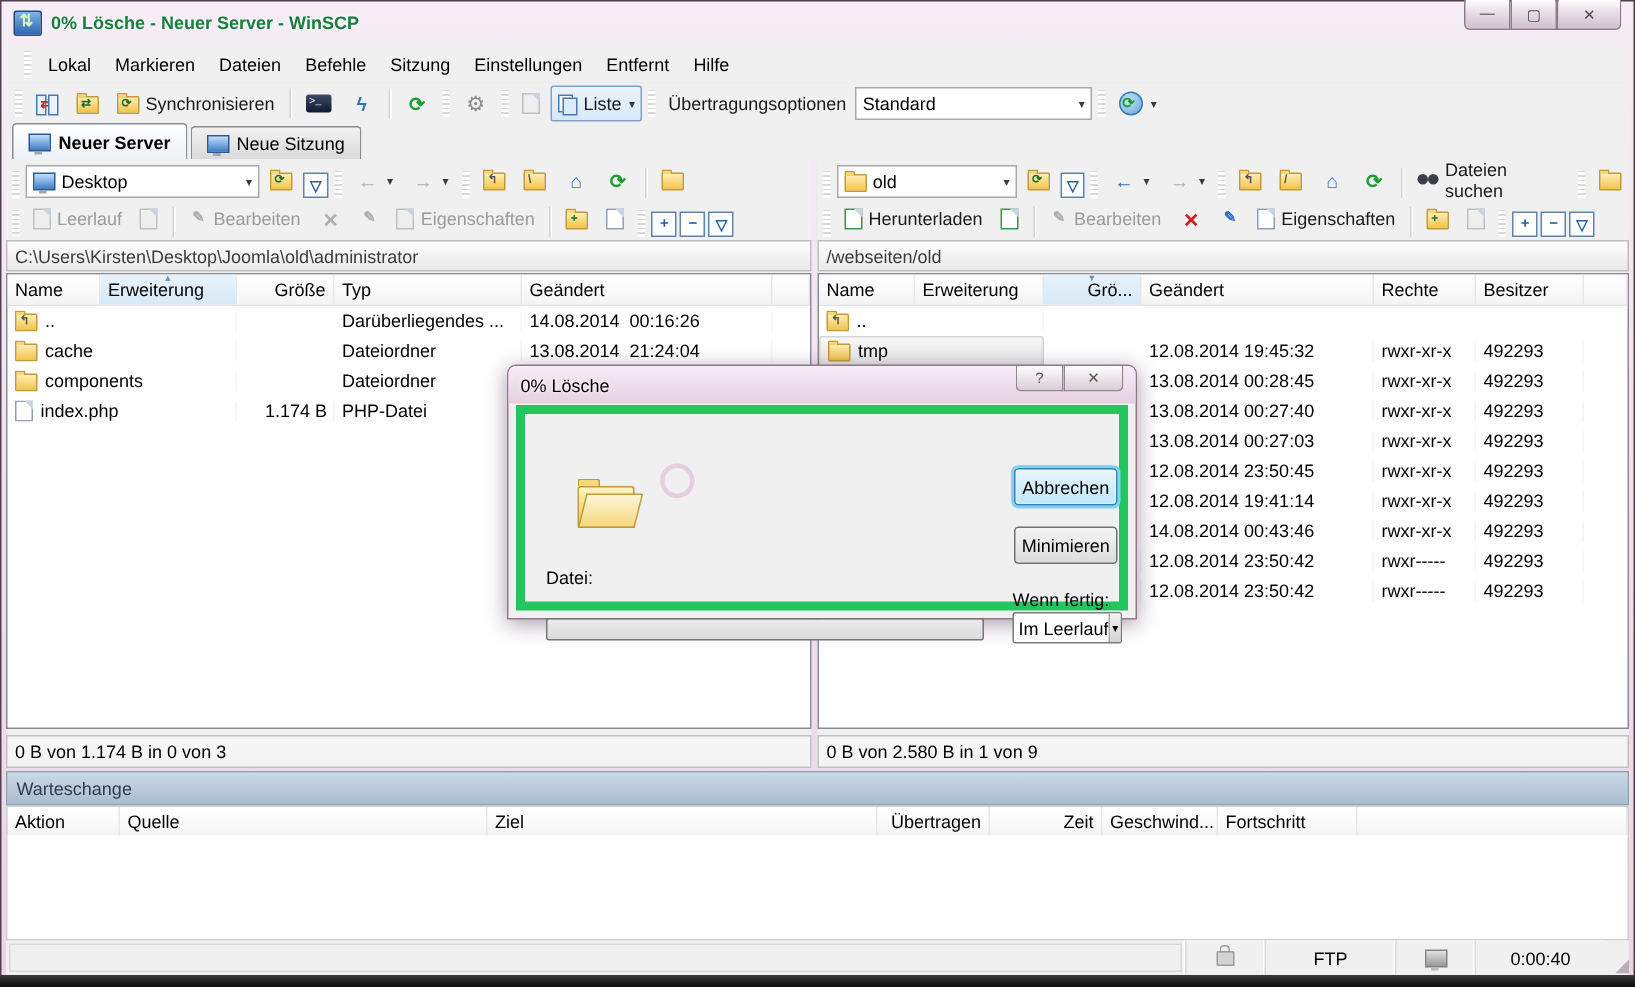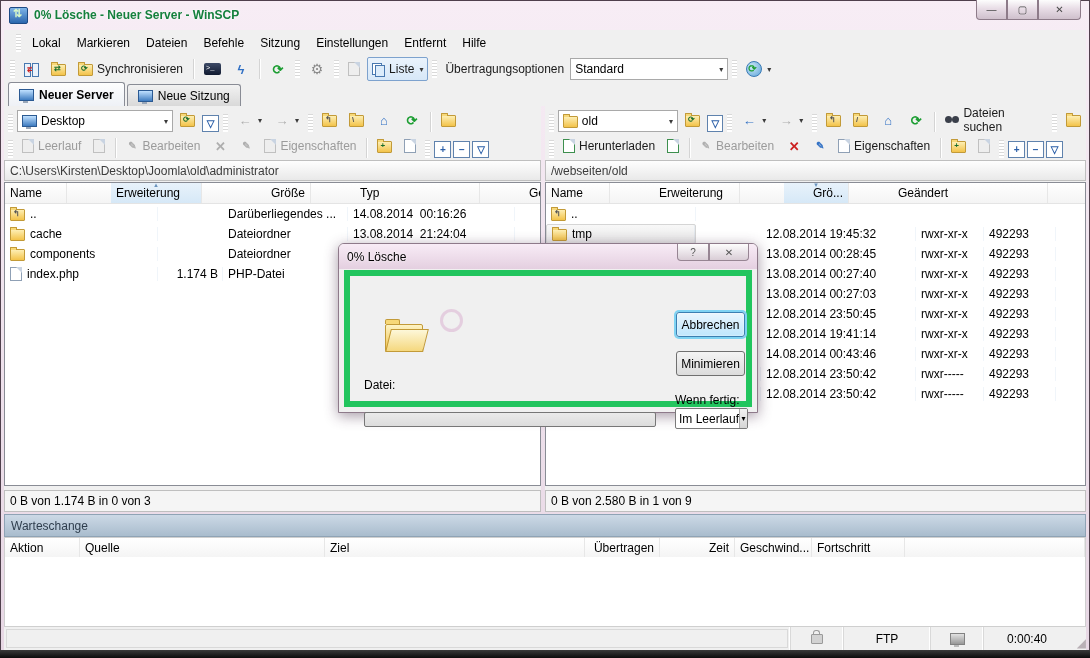--- a/index.html
+++ b/index.html
@@ -82,21 +82,21 @@
   
   .panel{position:absolute;top:106px;height:406px;background:#f0f0f0;display:flex;flex-direction:column;}
   .panel.left{left:4px;width:537px;}
   .panel.right{left:545px;width:541px;}
   .ptool{height:26px;display:flex;align-items:flex-end;gap:2px;padding-left:2px;}
   .combo{height:20px;background:#fff;border:1px solid #a9a9a9;display:flex;align-items:center;gap:4px;padding:0 4px;}
   .combo .cval{flex:1;white-space:nowrap;overflow:hidden;}
   .pathbar{height:19px;margin:2px 0 1px 0;border:1px solid #bfbfbf;background:linear-gradient(#fefefe,#e9e9e9);
            display:flex;align-items:center;padding-left:5px;color:#3c3c3c;white-space:nowrap;overflow:hidden;}
   .flist{flex:1;background:#fff;border:1px solid #898c95;display:flex;flex-direction:column;overflow:hidden;}
-  .fhead{display:grid;height:20px;border-bottom:1px solid #e4e4e4;background:linear-gradient(#ffffff,#f4f4f4);gap:44px;}
+  .fhead{display:grid;height:20px;border-bottom:1px solid #e4e4e4;background:linear-gradient(#ffffff,#f4f4f4);}
   .panel.left .fhead{grid-template-columns:62px 91px 65px 125px 167px 1fr;}
   .panel.right .fhead{grid-template-columns:64px 86px 65px 155px 68px 72px 1fr;}
   .hcell{display:flex;align-items:center;padding:0 5px;border-right:1px solid #e7e7e7;position:relative;white-space:nowrap;overflow:hidden;}
   .hcell.sorted{background:linear-gradient(#e8f2fb,#d6e8f7);}
   .hcell.r{justify-content:flex-end;}
   .caret{position:absolute;top:-2px;left:50%;transform:translateX(-50%);font-size:7px;color:#6a93bd;}
   .fbody{flex:1;position:relative;}
   .frow{display:grid;height:20px;align-items:center;}
   .panel.left .frow{grid-template-columns:153px 65px 125px 167px 1fr;}
   .panel.right .frow{grid-template-columns:150px 65px 155px 68px 72px 1fr;}

